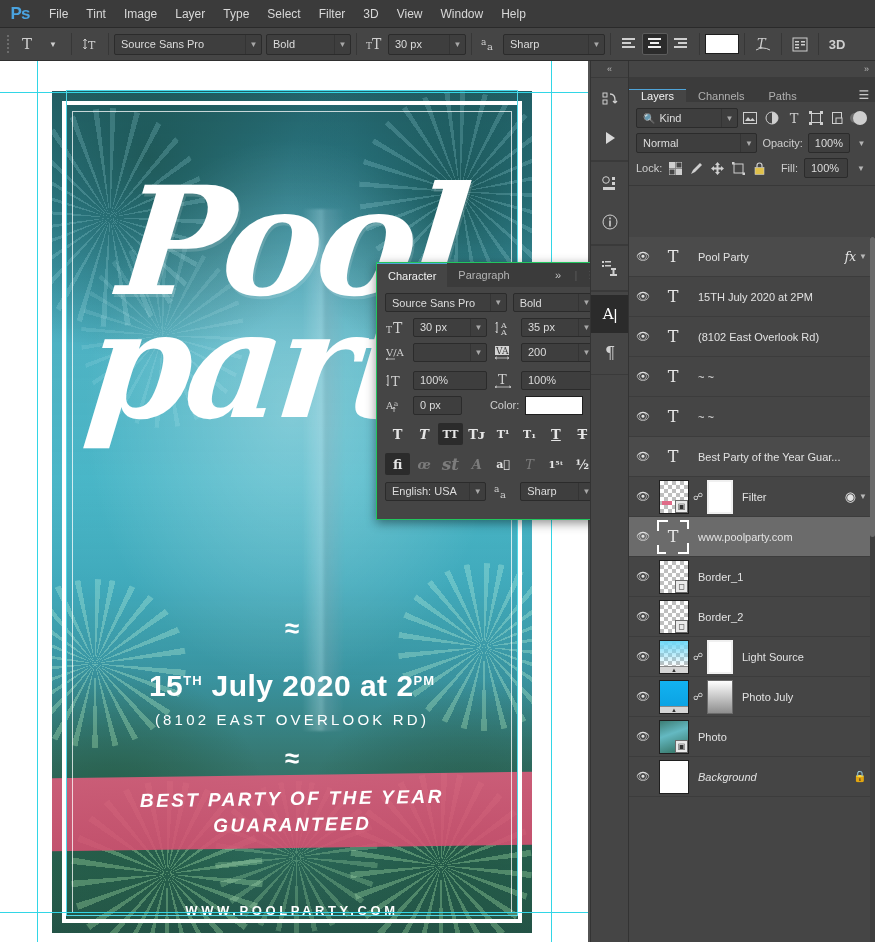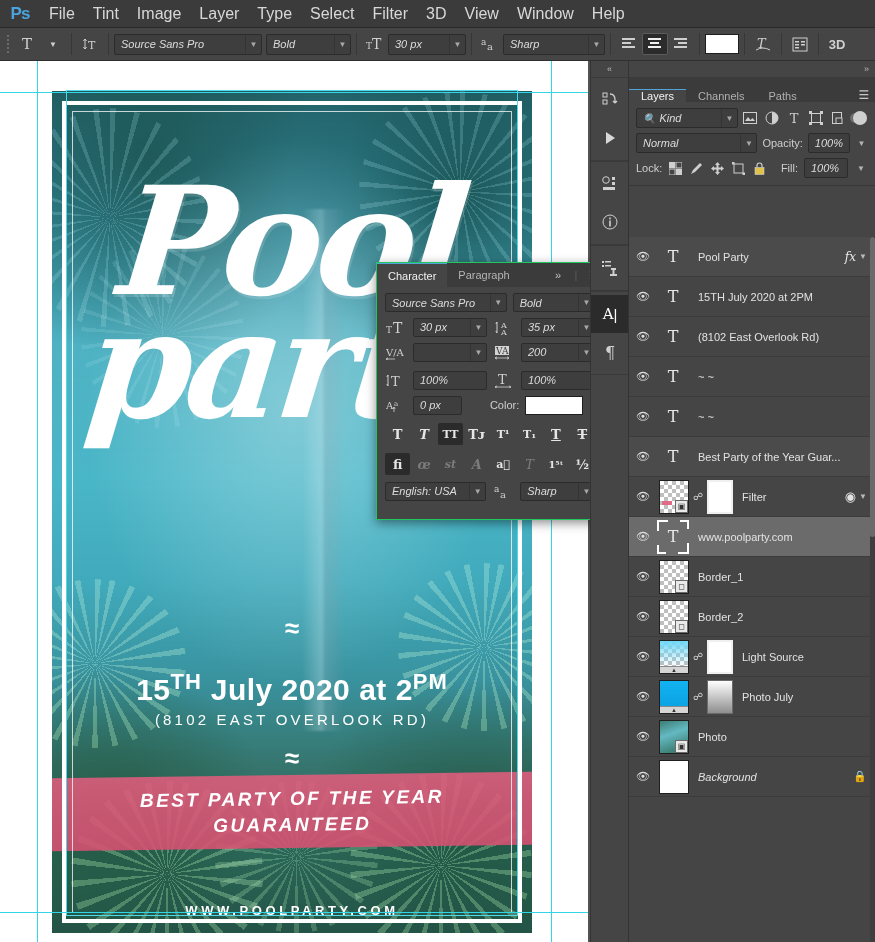--- a/index.html
+++ b/index.html
@@ -18,21 +18,21 @@
     position:absolute; left:0; top:0; width:875px; height:28px;
     background:#3b3b3b; display:flex; align-items:center;
     border-bottom:1px solid #2a2a2a;
   }
   .ps-logo {
     width:40px; height:28px; display:flex; align-items:center; justify-content:center;
     color:#4aa3df; font-weight:bold; font-size:17px; letter-spacing:-1px;
     font-family:"Liberation Sans", sans-serif;
   }
   .menu-item {
-    padding:4px 9px; font-size:16px; color:#d8d8d8; cursor:default; white-space:nowrap;
+    padding:4px 9px; font-size:12px; color:#d8d8d8; cursor:default; white-space:nowrap;
   }
 
   
   .optionsbar {
     position:absolute; left:0; top:28px; width:875px; height:33px;
     background:#454545; display:flex; align-items:center; padding-left:4px;
     border-bottom:1px solid #2f2f2f;
   }
   .grip { width:8px; height:22px; display:flex; flex-direction:column;
           justify-content:center; align-items:center; gap:2px; margin-right:2px;}
@@ -40,21 +40,21 @@
   .ob-sep { width:1px; height:22px; background:#373737; margin:0 5px; }
   .ob-btn {
     height:22px; min-width:26px; display:flex; align-items:center; justify-content:center;
     color:#cfcfcf; cursor:pointer; padding:0 3px;
   }
   .ob-btn.sel { background:#2b2b2b; border:1px solid #5c5c5c; border-radius:2px; }
   .field {
     height:21px; background:#3e3e3e; border:1px solid #2b2b2b; border-radius:2px;
     display:flex; align-items:center; color:#dcdcdc; font-size:11px;
   }
-  .field .val { padding:0 6px; flex:1; white-space:nowrap; overflow:hidden;font-style:italic; }
+  .field .val { padding:0 6px; flex:1; white-space:nowrap; overflow:hidden; }
   .field .caret {
     width:16px; height:100%; display:flex; align-items:center; justify-content:center;
     border-left:1px solid #343434; color:#a8a8a8; font-size:8px;
   }
   .swatch-white { width:34px;height:20px;background:#ffffff;border:1px solid #1e1e1e;cursor:pointer;}
 
   
   .canvas-area {
     position:absolute; left:0; top:61px; width:588px; height:881px;
     background:#ffffff; overflow:hidden;
@@ -131,21 +131,21 @@
     position:absolute; left:0; right:0; text-align:center;
     color:#fff; font-size:26px; line-height:1; font-weight:bold; pointer-events:none;
   }
   .wave.w1 { top:524px; }
   .wave.w2 { top:654px; }
   .poster-date {
     position:absolute; left:0; right:0; top:578px; text-align:center;
     color:#fff; font-size:30px; font-weight:bold; letter-spacing:.5px;
     font-family:"Liberation Sans", sans-serif; pointer-events:none;
   }
-  .poster-date sup { font-size:22px; vertical-align:super; letter-spacing:1px; }
+  .poster-date sup { font-size:13px; vertical-align:super; letter-spacing:1px; }
   .poster-addr {
     position:absolute; left:0; right:0; top:620px; text-align:center;
     color:#fff; font-size:15px; letter-spacing:3.2px; font-weight:normal;
     pointer-events:none;
   }
   .banner {
     position:absolute; left:-8px; right:-8px; top:684px; height:73px;
     background:linear-gradient(180deg, rgba(224,92,124,.88), rgba(216,80,114,.88));
     display:flex; flex-direction:column; align-items:center; justify-content:center;
     transform:rotate(-0.8deg);
@@ -579,21 +579,21 @@
         <div class="style-btn on" style="font-size:11px;">TT</div>
         <div class="style-btn" style="font-size:13px;">Tᴊ</div>
         <div class="style-btn" style="font-size:11px;">T¹</div>
         <div class="style-btn" style="font-size:11px;">T₁</div>
         <div class="style-btn" style="text-decoration:underline;">T</div>
         <div class="style-btn" style="text-decoration:line-through;">T</div>
       </div>
       <div class="style-row">
         <div class="style-btn on">fi</div>
         <div class="style-btn dim" style="font-style:italic;">œ</div>
-        <div class="style-btn dim" style="font-style:italic;font-size:11px;">st</div>
+        <div class="style-btn dim" style="font-style:italic;font-size:17px;">st</div>
         <div class="style-btn dim" style="font-style:italic;">A</div>
         <div class="style-btn" style="font-size:11px;">a⃗</div>
         <div class="style-btn dim" style="font-weight:normal;font-style:italic;">T</div>
         <div class="style-btn" style="font-size:10px;">1⁵ᵗ</div>
         <div class="style-btn">½</div>
       </div>
 
       <div class="row" style="margin-top:6px;">
         <div class="field cp-field" style="flex:1.5">
           <span class="val">English: USA</span>

